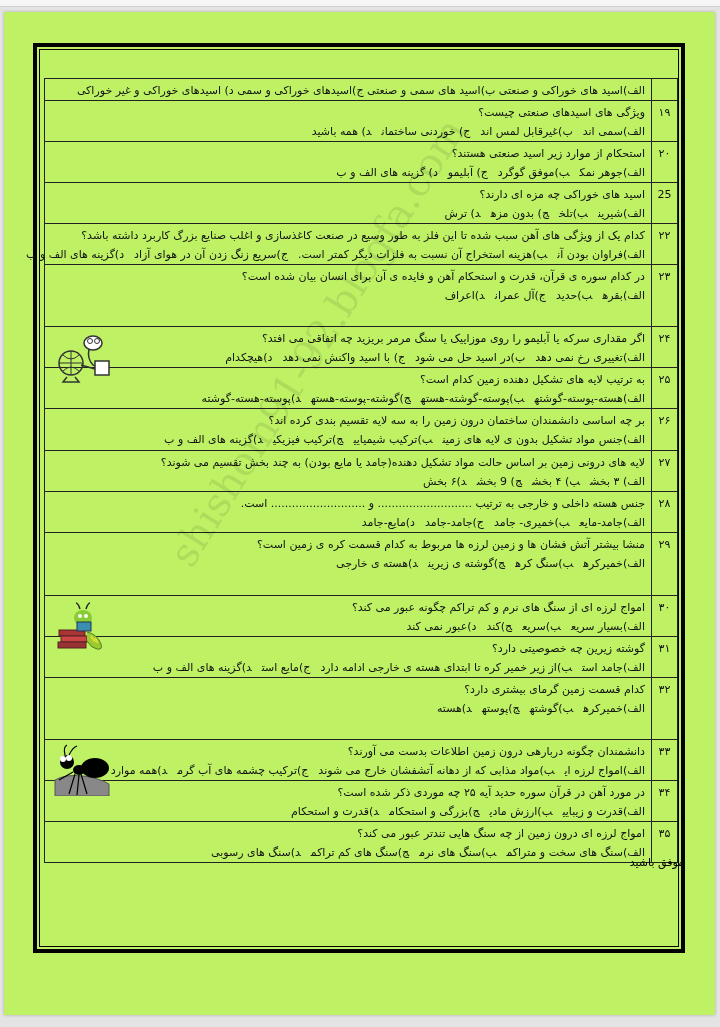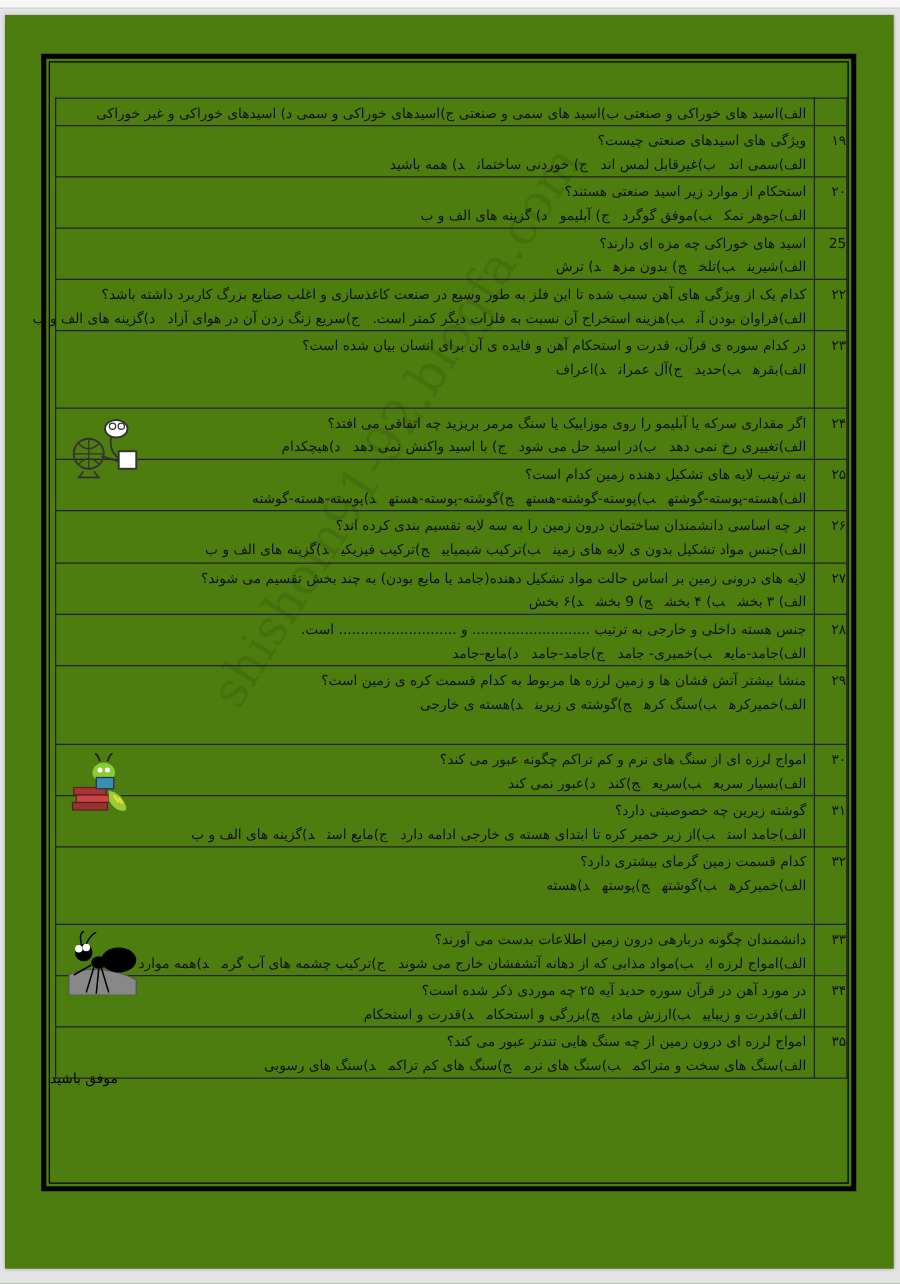--- a/index.html
+++ b/index.html
@@ -2,41 +2,41 @@
 <html><head>
 <meta charset="utf-8">
 <style>
   html, body { margin:0; padding:0; }
   body {
     width:720px; height:1027px; background:#e4e4e4; position:relative; overflow:hidden;
     font-family: "DejaVu Sans", sans-serif;
   }
   .topbar { position:absolute; left:0; top:0; width:720px; height:6px; background:#f6f6f6; border-bottom:1px solid #cfcfcf; }
   .sheet {
-    position:absolute; left:4px; top:12px; width:711px; height:1003px; background:#4d7c0f;
+    position:absolute; left:4px; top:12px; width:711px; height:1003px; background:#bef264;
     box-shadow: 0 0 3px rgba(0,0,0,0.25);
   }
   .frame {
     position:absolute; left:29px; top:31px; width:652px; height:910px;
     border:4px solid #000; box-sizing:border-box;
   }
   .frame-inner {
     position:absolute; left:2px; top:2px; right:2px; bottom:2px; border:1px solid #000;
   }
   table.q {
     position:absolute; left:4px; top:28px; width:634px; border-collapse:collapse;
     direction:rtl; table-layout:fixed;
   }
   table.q td { border:1px solid #222; vertical-align:top; padding:0; }
-  td.num { width:25px; text-align:right; font-size:11px; padding-top:5px !important; color:#111; }
+  td.num { width:25px; text-align:center; font-size:11px; padding-top:5px !important; color:#111; }
   td.body { position:relative; padding:2px 6px 0 6px !important; font-size:11px; line-height:19px; color:#111; }
   .qtext, .opts { white-space:nowrap; text-align:right; }
   .opts span { margin-left:10px; }
   .ill { position:absolute; left:8px; top:4px; width:60px; height:52px; }
-  .footer { position:absolute; top:806px; left:0; width:644px; text-align:left; font-size:11px; direction:rtl; }
+  .footer { position:absolute; top:806px; left:0; width:644px; text-align:right; font-size:11px; direction:rtl; }
   .watermark {
     position:absolute; left:120px; top:500px; font-family:"DejaVu Serif", serif; font-size:40px;
     color:rgba(0,0,0,0.09); transform:rotate(-58deg); transform-origin:left top; white-space:nowrap;
     pointer-events:none;
   }
 </style>
 </head>
 <body>
 
 <div class="topbar"></div>

